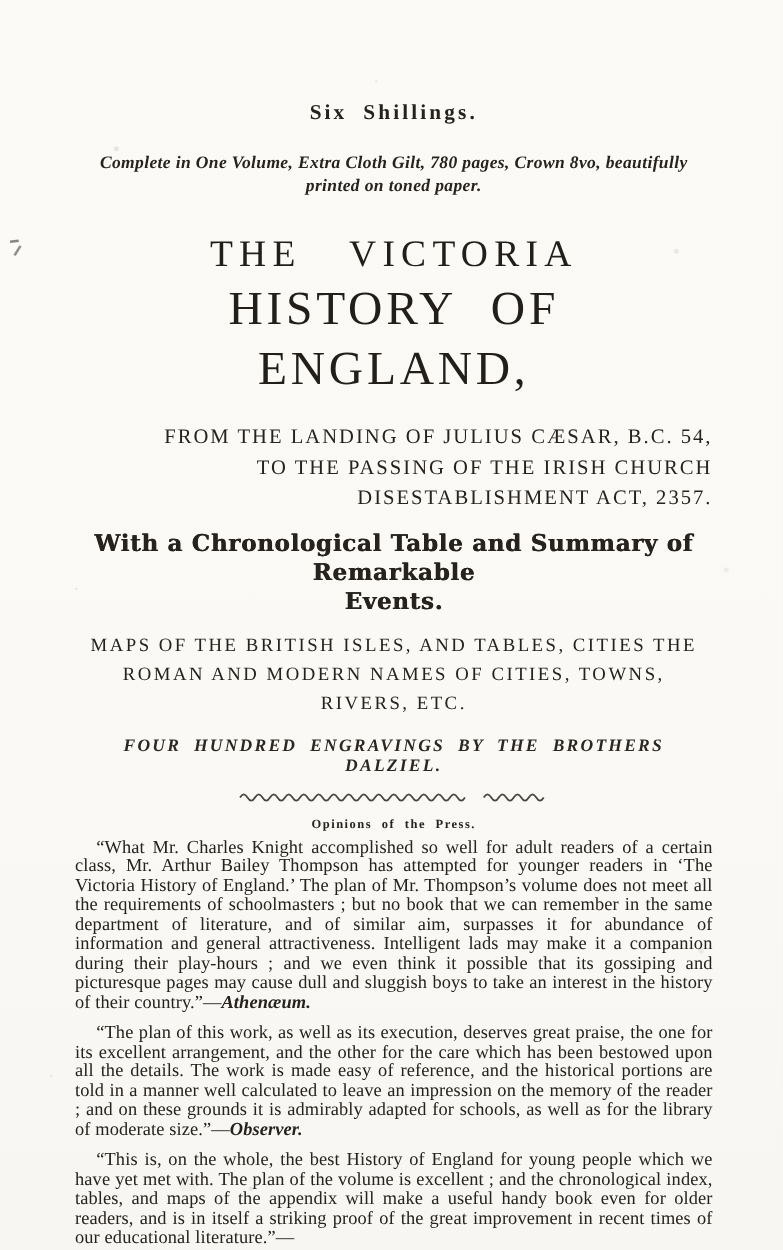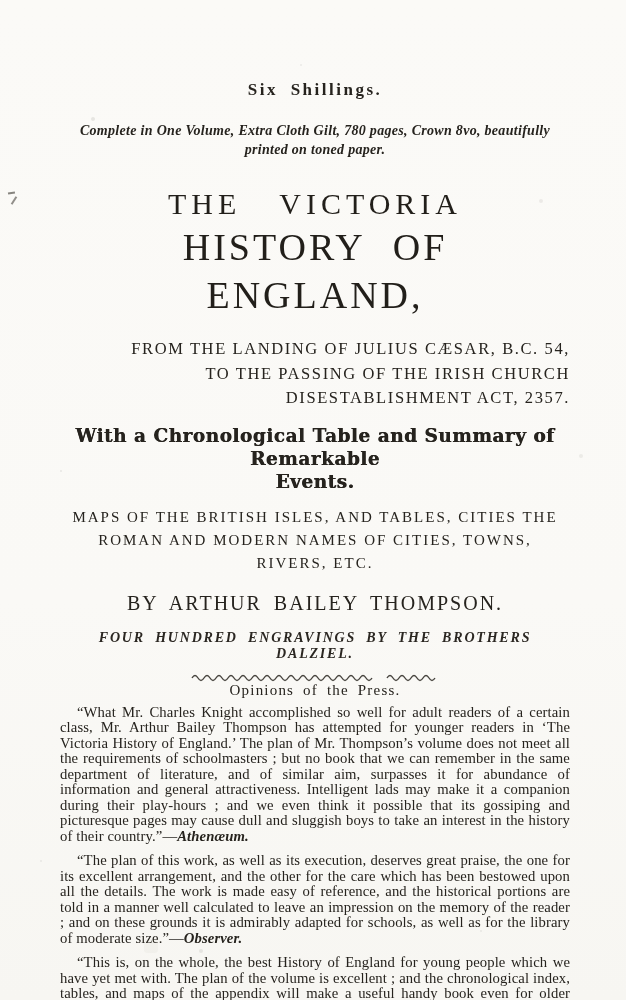--- a/index.html
+++ b/index.html
@@ -72,21 +72,21 @@
     font-family: "DejaVu Serif", serif;
     text-shadow: .4px 0 0 #26231e;
   }
   .maps { margin-top: 13px; font-size: 15px; line-height: 23px; letter-spacing: 2px; }
   .author { margin-top: 17px; font-size: 20px; letter-spacing: 2px; word-spacing: 5px; }
   .engravings {
     margin-top: 15px; font-style: italic; font-size: 14px;
     letter-spacing: 1.8px; word-spacing: 5px; font-weight: bold; color: #2b2722;
   }
   .divider { margin: 10px auto 0 auto; display: block; }
-  .press-heading { margin-top: 0; font-size: 15px; font-weight: normal; letter-spacing: 1.2px; word-spacing: 4px; }
+  .press-heading { margin-top: 12px; font-size: 10px; font-weight: bold; letter-spacing: 1.2px; word-spacing: 4px; }
   .reviews { margin-top: 6px; }
   .review {
     margin: 0 0 9px 0;
     font-size: 14.7px; line-height: 15.5px;
     text-align: justify; text-indent: 17px;
     letter-spacing: .1px;
   }
   .review .src { font-style: italic; font-weight: bold; }
 </style>
 </head>
@@ -118,21 +118,20 @@
     <div>With a Chronological Table and Summary of Remarkable</div>
     <div>Events.</div>
   </div>
 
   <div class="maps center">
     <div>MAPS OF THE BRITISH ISLES, AND TABLES, CITIES THE</div>
     <div>ROMAN AND MODERN NAMES OF CITIES, TOWNS,</div>
     <div>RIVERS, ETC.</div>
   </div>
 
-  <div class="author center">BY ARTHUR BAILEY THOMPSON.</div>
 
   <div class="engravings center">FOUR HUNDRED ENGRAVINGS BY THE BROTHERS DALZIEL.</div>
 
   <svg class="divider" width="248" height="10" viewBox="0 0 248 10" aria-hidden="true">
     <path fill="none" stroke="#2a2721" stroke-width="1.4" stroke-opacity="0.85" d="M1 6 q3 -5 6 0 t6 0 t6 0 t6 0 t6 0 t6 0 t6 0 t6 0 t6 0 t6 0 t6 0 t6 0 t6 0 t6 0 t6 0 t6 0 t6 0 t6 0 t6 0 t6 0 t6 0 t6 0 t6 0 t6 0 t6 0 t6 0 t6 0 t6 0 t6 0 t6 0"></path>
     <path fill="none" stroke="#2a2721" stroke-width="1.4" stroke-opacity="0.85" transform="translate(196,0)" d="M0 6 q3 -5 6 0 t6 0 t6 0 t6 0 t6 0 t6 0 t6 0 t6 0"></path>
   </svg>
 
   <div class="press-heading center">Opinions of the Press.</div>
 

